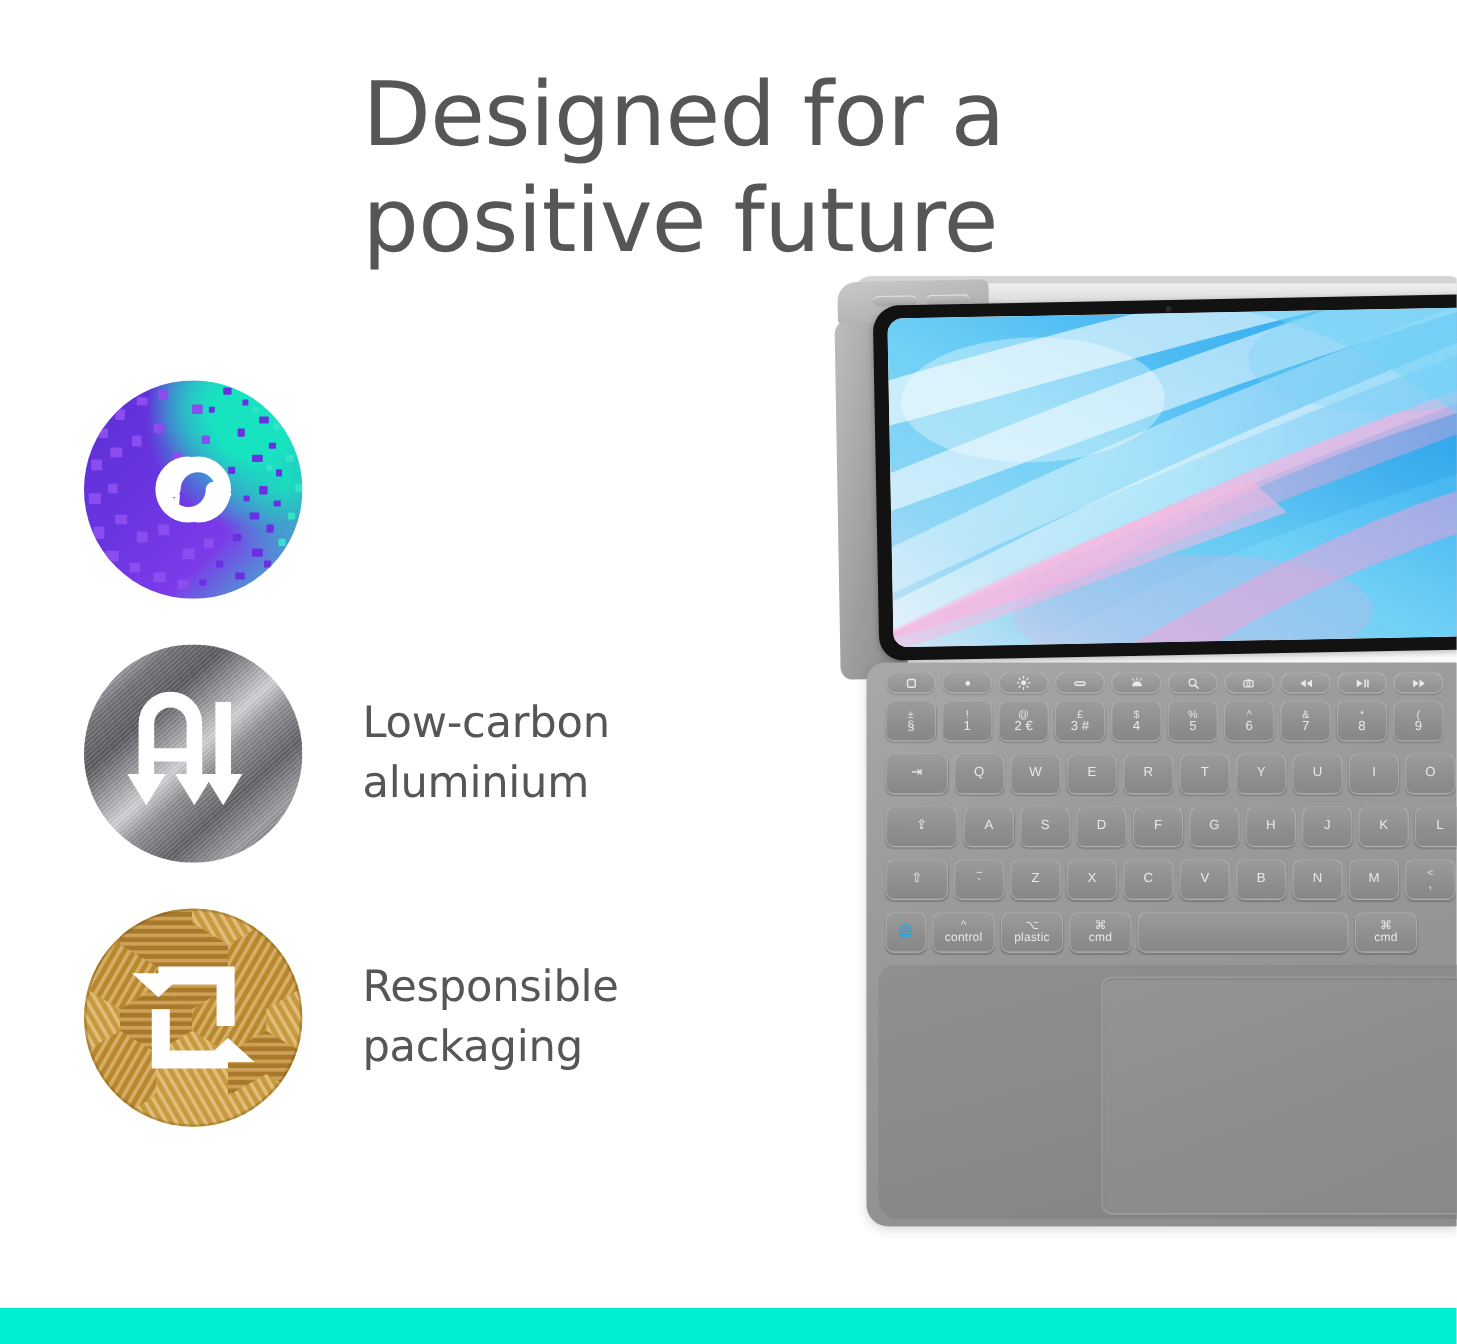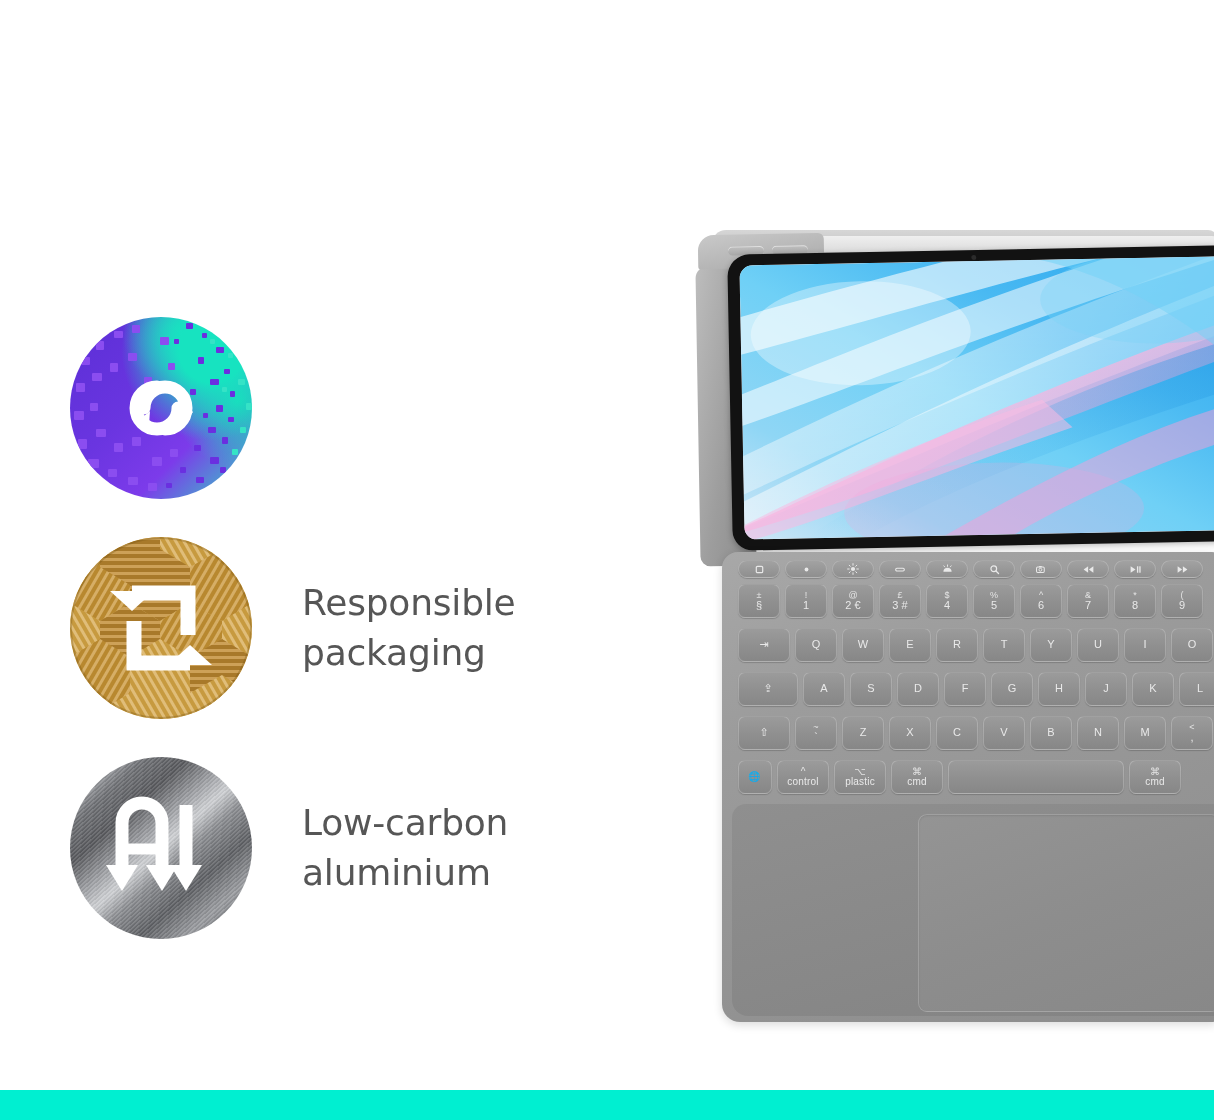--- a/index.html
+++ b/index.html
@@ -272,20 +272,22 @@
     height: 30px;
     background: #00efd1;
   }
 </style>
 </head>
 <body>
 
 <div id="page">
 
   <h1 id="headline">
+    <span class="hl-line">Designed for a</span>
+    <span class="hl-line">positive future</span>
   </h1>
 
   <div id="features">
 
     <div class="feature">
       <div class="badge badge-plastic">
         <svg class="speckle" viewBox="0 0 182 182">
           <defs>
             <clipPath id="clipC1">
                 <circle cx="91" cy="91" r="91"></circle>
@@ -363,20 +365,41 @@
           <path d="M68 104 l12 -10 l-1 14 z" fill="#ffffff"></path>
           <path d="M114 108 l0 -22 l9 9 z" fill="#ffffff"></path>
           <path d="M120 78 l-12 10 l1 -14 z" fill="#ffffff"></path>
         </svg>
       </div>
       <div class="feature-label">
       </div>
     </div>
 
     <div class="feature">
+      <div class="badge badge-alu">
+        <svg class="glyph" viewBox="0 0 182 182">
+
+          <path d="M52 112 L52 66 a20 20 0 0 1 40 0 L92 112" fill="none" stroke="#ffffff" stroke-width="13"></path>
+
+          <path d="M54 92 L90 92" stroke="#ffffff" stroke-width="11" fill="none"></path>
+
+          <path d="M116 48 L116 112" stroke="#ffffff" stroke-width="13" fill="none"></path>
+
+          <path d="M36 108 L68 108 L52 134 z" fill="#ffffff"></path>
+          <path d="M76 108 L108 108 L92 134 z" fill="#ffffff"></path>
+          <path d="M100 108 L132 108 L116 134 z" fill="#ffffff"></path>
+        </svg>
+      </div>
+      <div class="feature-label">
+        <span class="ln">Low-carbon</span>
+        <span class="ln">aluminium</span>
+      </div>
+    </div>
+
+    <div class="feature">
       <div class="badge badge-pack">
         <svg class="speckle" viewBox="0 0 182 182">
           <defs>
             <clipPath id="clipC3">
                 <circle cx="91" cy="91" r="91"></circle>
               </clipPath>
             <pattern id="corrA" width="7" height="7" patternUnits="userSpaceOnUse" patternTransform="rotate(60)">
               <rect width="7" height="7" fill="#c79a3f"></rect>
               <rect width="7" height="3" fill="#e0bd79"></rect>
             </pattern>
@@ -412,41 +435,20 @@
           <path d="M64 34 L64 78 L44 56 z" fill="#ffffff" transform="rotate(-90 62 56)"></path>
           <path d="M118 104 L118 148 L138 126 z" fill="#ffffff" transform="rotate(-90 120 126)"></path>
         </svg>
       </div>
       <div class="feature-label">
         <span class="ln">Responsible</span>
         <span class="ln">packaging</span>
       </div>
     </div>
 
-    <div class="feature">
-      <div class="badge badge-alu">
-        <svg class="glyph" viewBox="0 0 182 182">
-
-          <path d="M52 112 L52 66 a20 20 0 0 1 40 0 L92 112" fill="none" stroke="#ffffff" stroke-width="13"></path>
-
-          <path d="M54 92 L90 92" stroke="#ffffff" stroke-width="11" fill="none"></path>
-
-          <path d="M116 48 L116 112" stroke="#ffffff" stroke-width="13" fill="none"></path>
-
-          <path d="M36 108 L68 108 L52 134 z" fill="#ffffff"></path>
-          <path d="M76 108 L108 108 L92 134 z" fill="#ffffff"></path>
-          <path d="M100 108 L132 108 L116 134 z" fill="#ffffff"></path>
-        </svg>
-      </div>
-      <div class="feature-label">
-        <span class="ln">Low-carbon</span>
-        <span class="ln">aluminium</span>
-      </div>
-    </div>
-
   </div>
 
   <div id="product">
 
     <div class="tablet">
       <div class="tab-case-back"></div>
       <div class="tab-case-strip"></div>
       <div class="tab-hinge"></div>
       <div class="tab-case-left">
         <span class="vol-btn vol-1"></span>

